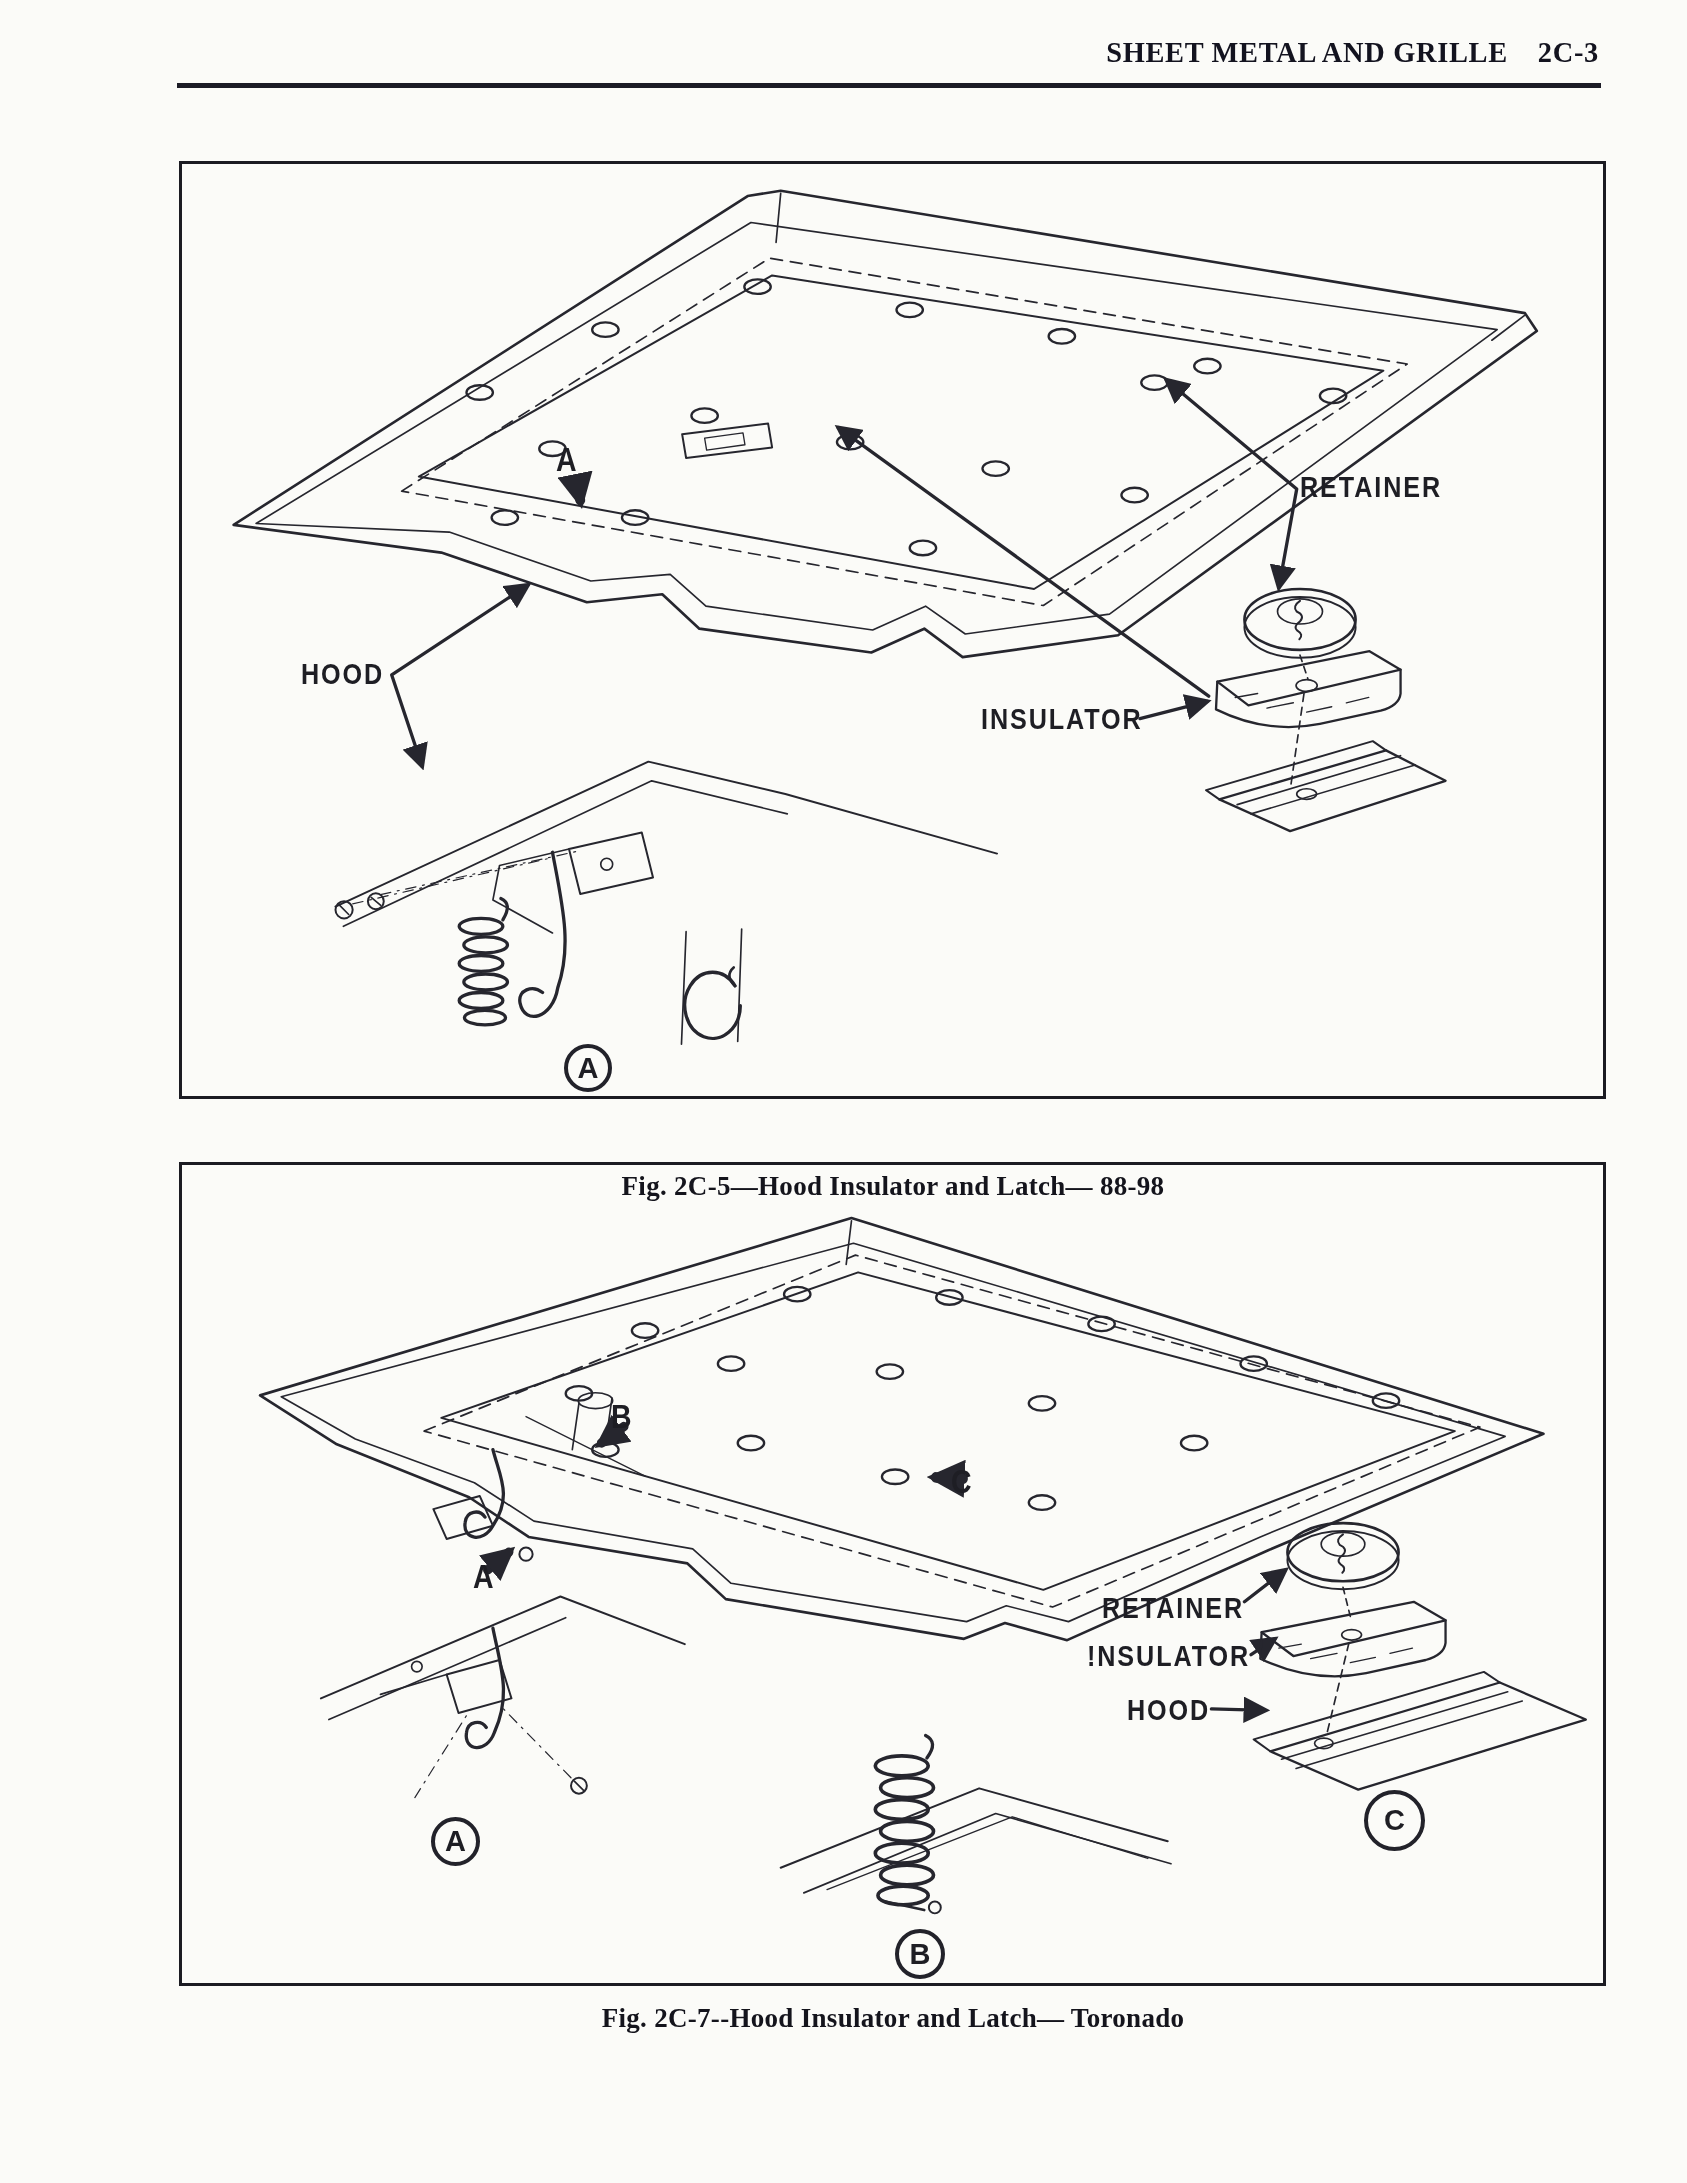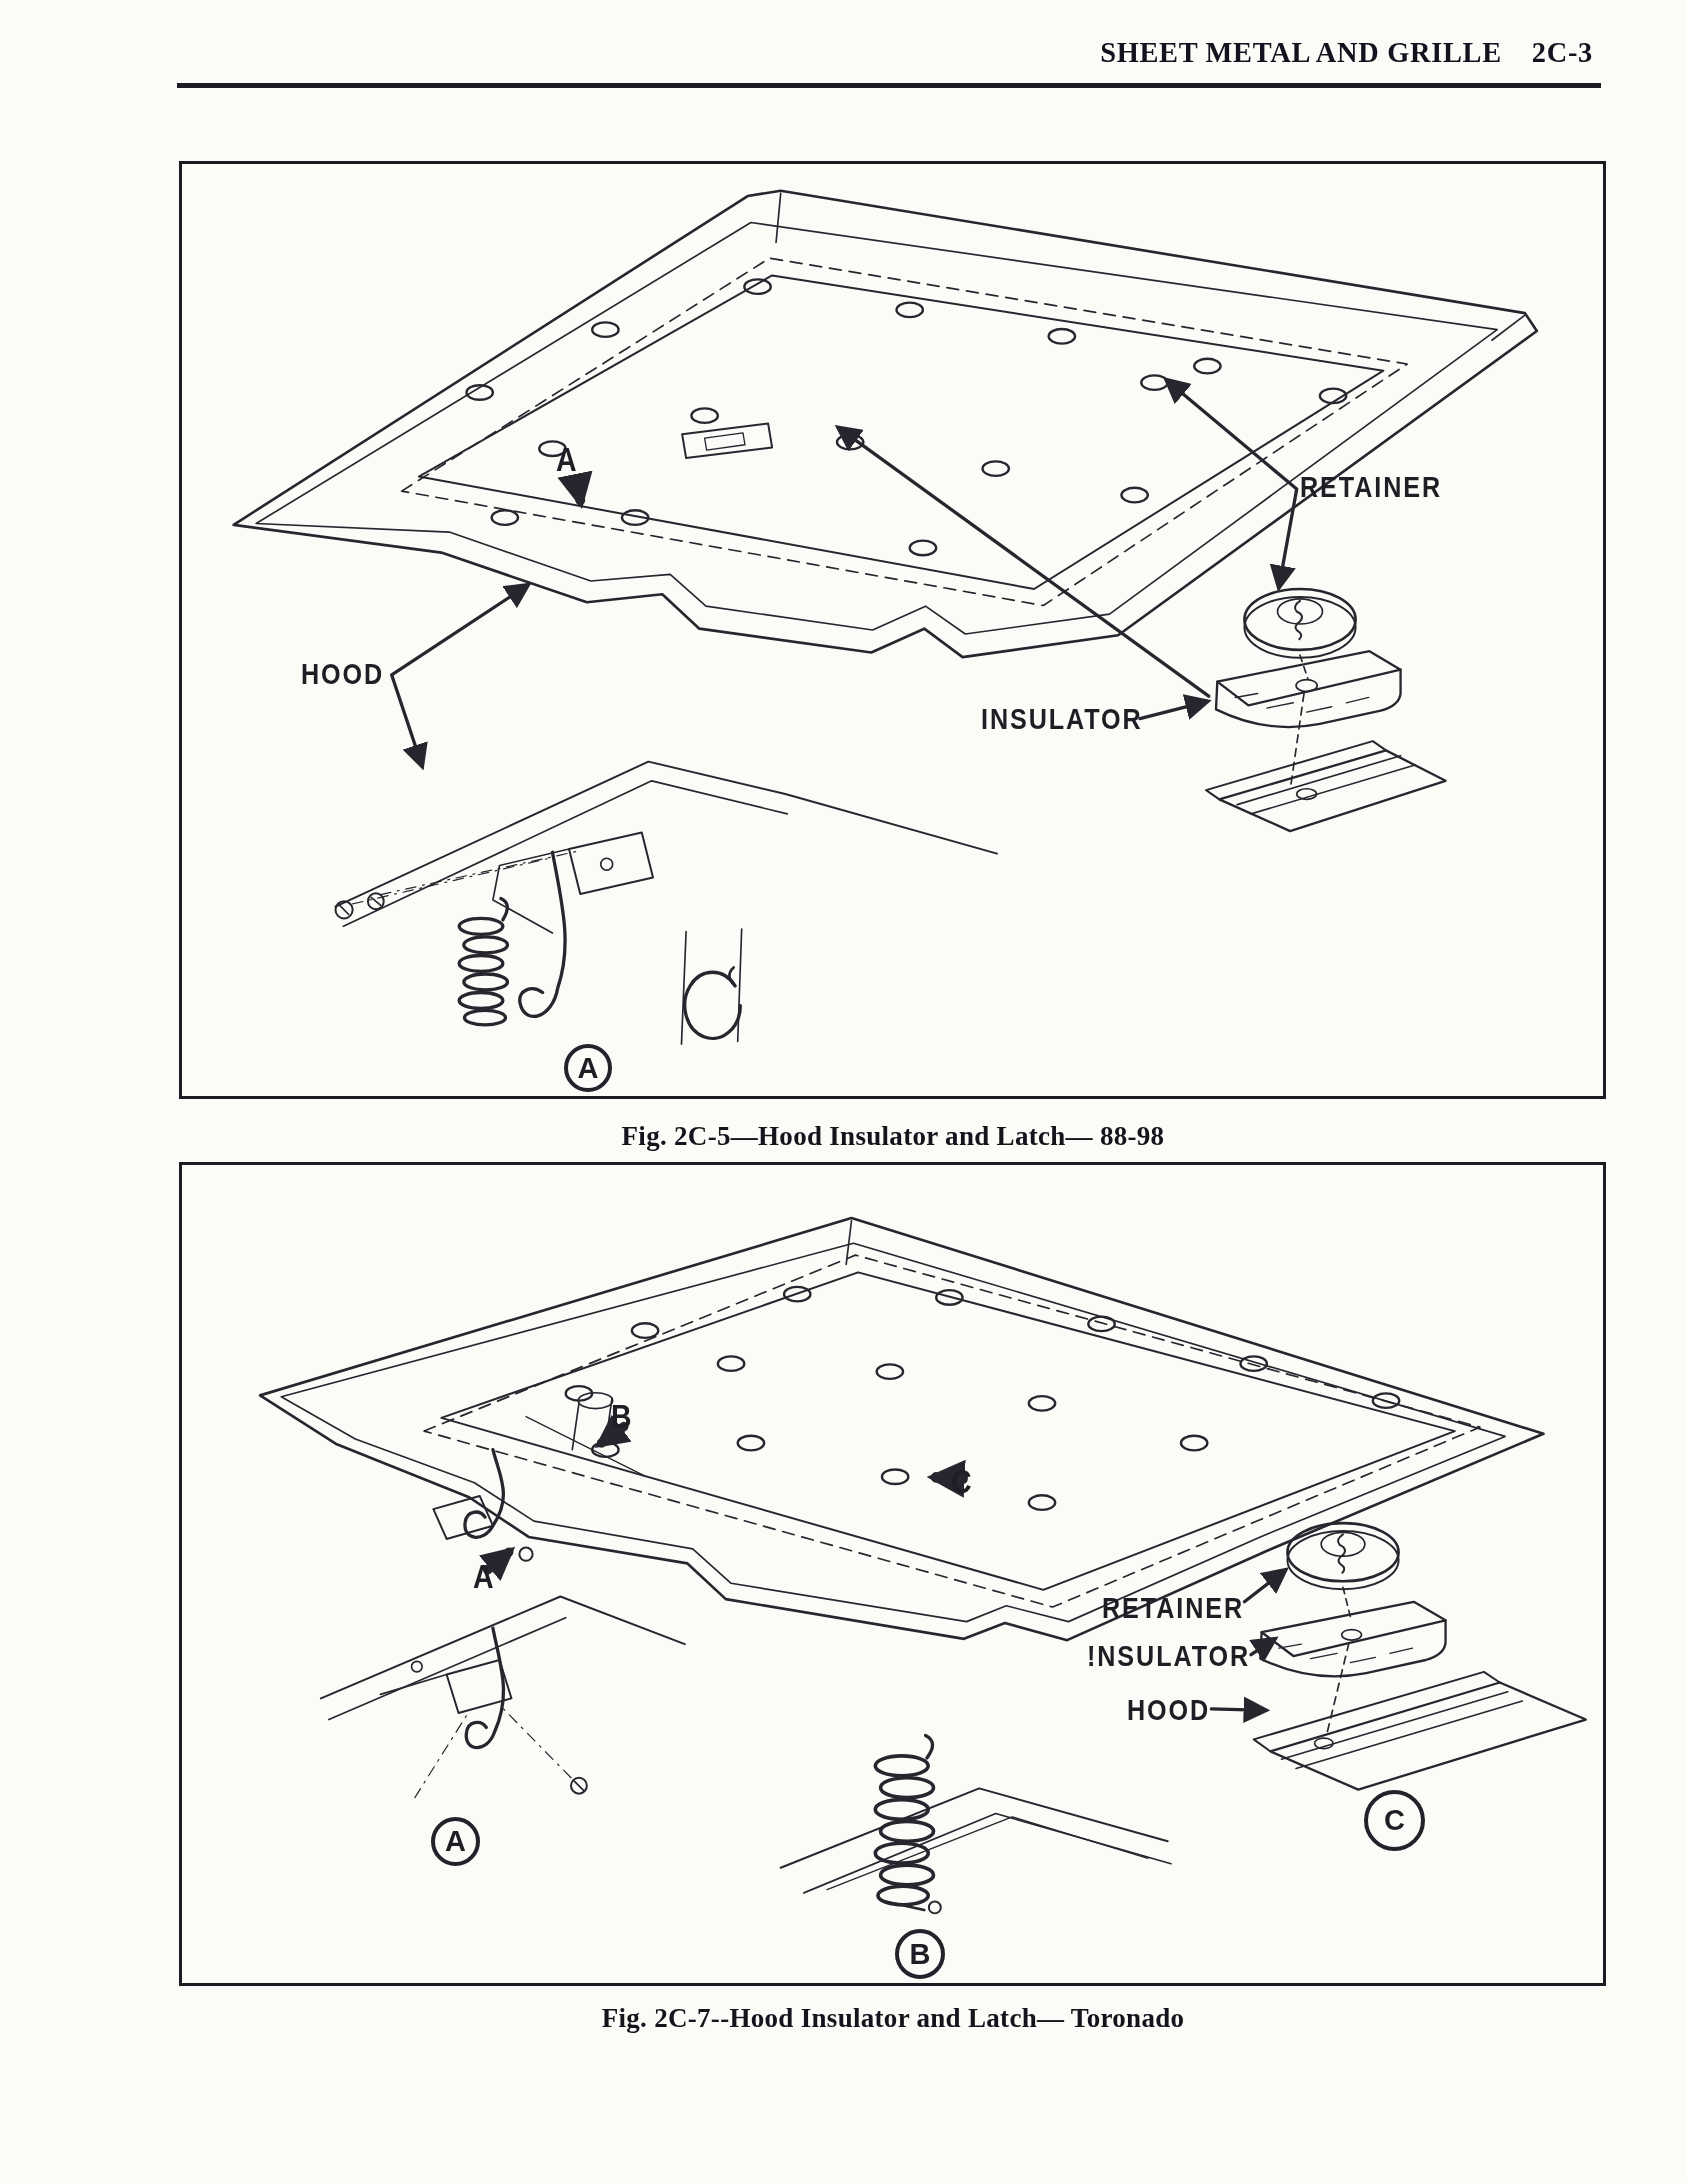--- a/index.html
+++ b/index.html
@@ -1,18 +1,18 @@
 <!DOCTYPE html>
 <html style="font-size:10.6px"><head>
 <meta charset="utf-8">
 <style>
   html,body{margin:0;padding:0;}
   .page{position:relative;width:1687px;height:2183px;background:#fbfbf8;overflow:hidden;
         font-family:"Liberation Serif",serif;color:#1a1a22;}
-  .header{position:absolute;top:37px;right:94px;font-weight:700;font-size:28.4px;
+  .header{position:absolute;top:37px;right:88px;font-weight:700;font-size:28.4px;
           letter-spacing:0.7px;white-space:nowrap;color:#13131f;text-align:right;}
   .header .pgnum{margin-left:30px;}
   .rule{position:absolute;left:177px;top:83px;width:1424px;height:4.6px;background:#1c1c26;}
   .frame{position:absolute;left:179px;width:1421px;border:3.3px solid #1b1b22;box-sizing:content-box;}
   .frame svg{position:absolute;left:0;top:0;width:100%;height:100%;display:block;}
   svg path,svg line,svg ellipse,svg circle,svg polyline{fill:none;stroke:#26262e;
         stroke-linecap:round;stroke-linejoin:round;}
   .caption{position:absolute;left:179px;width:1428px;text-align:center;font-weight:700;
            font-size:27px;color:#14141c;letter-spacing:0.3px;}
   .callout{position:absolute;font-family:"Liberation Sans",sans-serif;font-weight:700;
@@ -136,21 +136,21 @@
       </g>
     </svg>
 
     <div class="callout letter" style="left:374px;top:277px;">A</div>
     <div class="callout label" style="left:119px;top:493px;">HOOD</div>
     <div class="callout label" style="left:1118px;top:306px;">RETAINER</div>
     <div class="callout label" style="left:799px;top:538px;">INSULATOR</div>
     <div class="circle-letter" style="left:382px;top:880px;width:48px;height:48px;">A</div>
   </div>
 
-  <div class="caption" style="top:1121px;">Fig. 2C-5—Hood Insulator and Latch— 88-98</div>
+  <div class="caption" style="top:1171px;">Fig. 2C-5—Hood Insulator and Latch— 88-98</div>
 
   <div class="frame" style="top:1162px;height:818px;">
     <svg viewBox="0 0 2148 1236">
       <defs>
         <marker id="m2a" viewBox="0 0 12 12" refX="10" refY="6" markerWidth="8" markerHeight="8" orient="auto-start-reverse">
           <path d="M0 0 L12 6 L0 12 Z" style="fill:#26262e;stroke:none"></path>
         </marker>
         <marker id="m2b" viewBox="0 0 12 12" refX="9" refY="6" markerWidth="3.6" markerHeight="3.6" orient="auto-start-reverse">
           <path d="M0 0 L12 6 L0 12 Z" style="fill:#26262e;stroke:none"></path>
         </marker>

